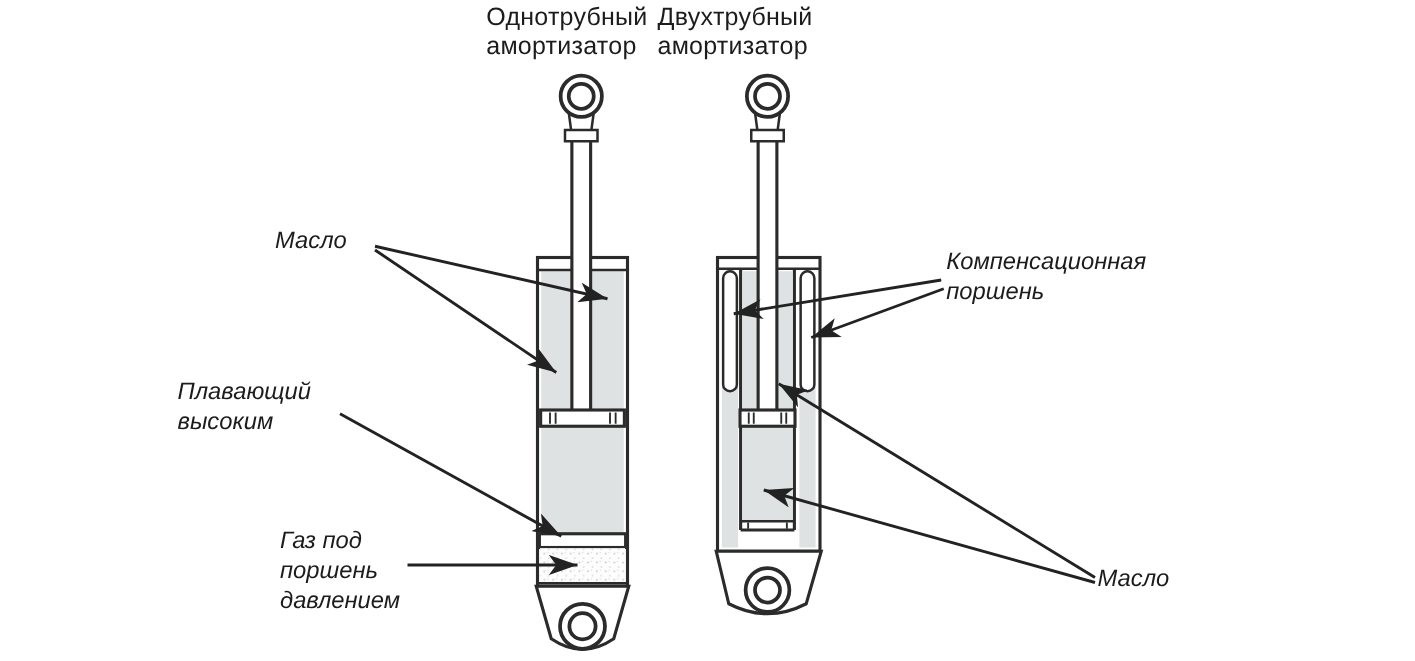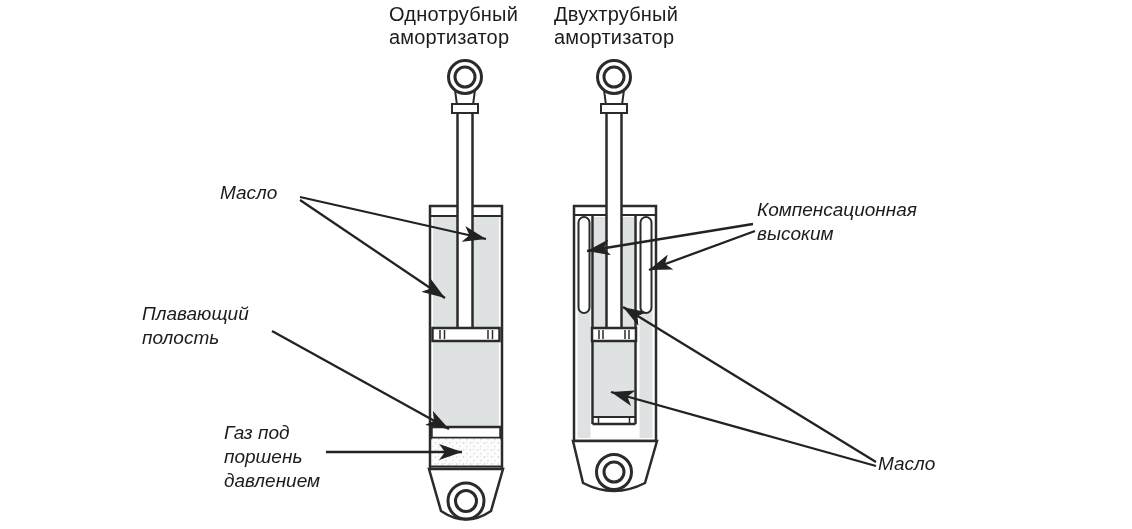--- a/index.html
+++ b/index.html
@@ -136,26 +136,26 @@
       <line class="arrow" x1="326" y1="452" x2="462" y2="452" marker-end="url(#arrowhead)"></line>
       <line class="arrow" x1="753" y1="224" x2="587" y2="251" marker-end="url(#arrowhead)"></line>
       <line class="arrow" x1="755" y1="231" x2="649" y2="270" marker-end="url(#arrowhead)"></line>
       <line class="arrow" x1="876" y1="462" x2="623" y2="307" marker-end="url(#arrowhead)"></line>
       <line class="arrow" x1="876" y1="466" x2="611" y2="392" marker-end="url(#arrowhead)"></line>
     </g>
   </svg>
 
   <div class="lbl title" style="left:389px; top:3px;">Однотрубный
 амортизатор</div>
-  <div class="lbl title" style="left:554px; top:3px;">Двухтрубный
+  <div class="lbl title" style="left:526px; top:3px;">Двухтрубный
 амортизатор</div>
 
   <div class="lbl ann" style="left:220px; top:181px;">Масло</div>
   <div class="lbl ann" style="left:142px; top:302px;">Плавающий
-полость</div>
+высоким</div>
   <div class="lbl ann" style="left:224px; top:421px;">Газ под
 поршень
 давлением</div>
   <div class="lbl ann" style="left:757px; top:198px;">Компенсационная
-высоким</div>
+поршень</div>
   <div class="lbl ann" style="left:878px; top:452px;">Масло</div>
 
 </div>
 
 </body></html>

